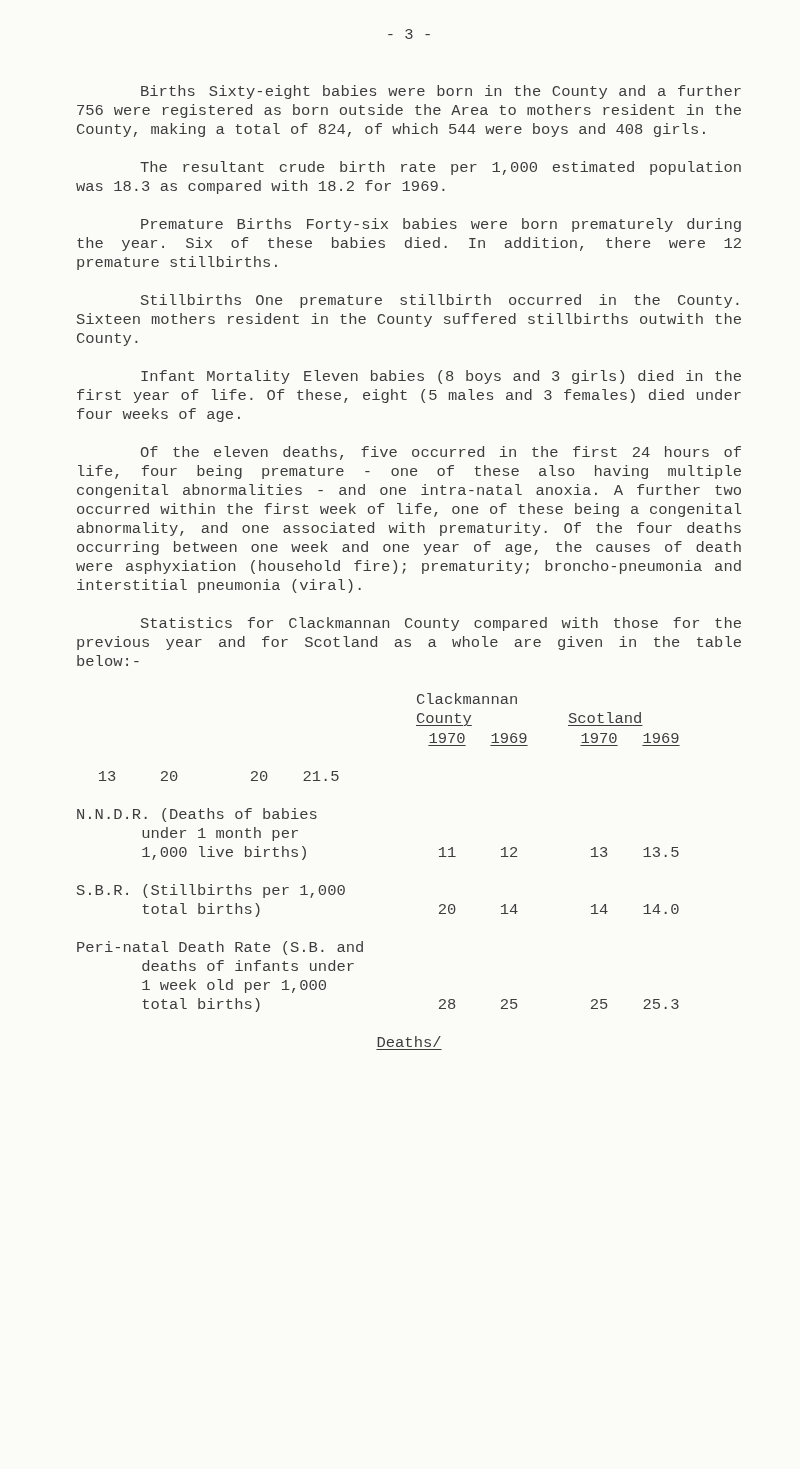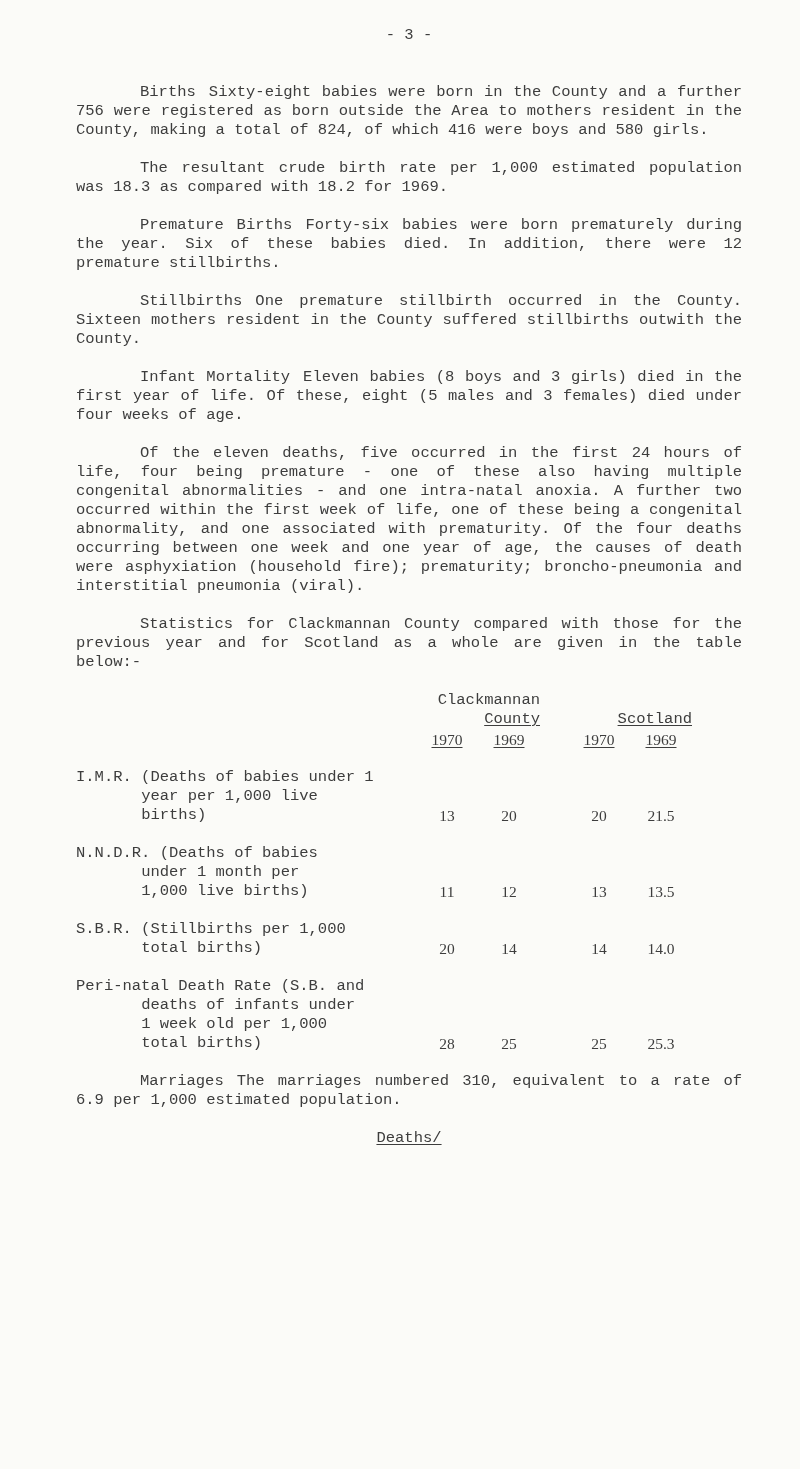--- a/index.html
+++ b/index.html
@@ -48,40 +48,39 @@
   .tr.g2 { margin-bottom: 1px; }
   .tr.yrs { margin-bottom: 19px; }
   .tr.datarow { margin-bottom: 19px; }
   .tlabel {
     width: 340px;
     white-space: pre-wrap;
   }
   .tval {
     width: 62px;
     text-align: center;
-    font-family: Liberation Serif, serif;
   }
   .tgap { width: 28px; }
   .grp {
     width: 124px;
-    text-align: right;
+    text-align: left;
   }
   p.catch {
     margin: 0;
     text-align: center;
   }
 </style>
 </head>
 <body>
 
 <div class="page">
 
   <div class="page-number">- 3 -</div>
 
-  <p class="para"><span class="h">Births</span><span>Sixty-eight babies were born in the County and a further 756 were registered as born outside the Area to mothers resident in the County, making a total of 824, of which 416 were boys and 580 girls.</span></p>
+  <p class="para"><span class="h">Births</span><span>Sixty-eight babies were born in the County and a further 756 were registered as born outside the Area to mothers resident in the County, making a total of 824, of which 544 were boys and 408 girls.</span></p>
 
   <p class="para"><span>The resultant crude birth rate per 1,000 estimated population was 18.3 as compared with 18.2 for 1969.</span></p>
 
   <p class="para"><span class="h">Premature Births</span><span>Forty-six babies were born prematurely during the year. Six of these babies died. In addition, there were 12 premature stillbirths.</span></p>
 
   <p class="para"><span class="h">Stillbirths</span><span>One premature stillbirth occurred in the County. Sixteen mothers resident in the County suffered stillbirths outwith the County.</span></p>
 
 
   <p class="para"><span class="h">Infant Mortality</span><span>Eleven babies (8 boys and 3 girls) died in the first year of life. Of these, eight (5 males and 3 females) died under four weeks of age.</span></p>
 
@@ -108,23 +107,20 @@
     <div class="tr yrs">
       <div class="tlabel"></div>
       <div class="tval"><span class="u">1970</span></div>
       <div class="tval"><span class="u">1969</span></div>
       <div class="tgap"></div>
       <div class="tval"><span class="u">1970</span></div>
       <div class="tval"><span class="u">1969</span></div>
     </div>
 
     <div class="tr datarow">
-      <div class="tlabel">I.M.R. (Deaths of babies under 1
-       year per 1,000 live
-       births)</div>
       <div class="tval">13</div>
       <div class="tval">20</div>
       <div class="tgap"></div>
       <div class="tval">20</div>
       <div class="tval">21.5</div>
     </div>
 
     <div class="tr datarow">
       <div class="tlabel">N.N.D.R. (Deaths of babies
        under 1 month per
@@ -153,17 +149,16 @@
        total births)</div>
       <div class="tval">28</div>
       <div class="tval">25</div>
       <div class="tgap"></div>
       <div class="tval">25</div>
       <div class="tval">25.3</div>
     </div>
 
   </div>
 
-  <p class="para"><span class="h">Marriages</span><span>The marriages numbered 310, equivalent to a rate of 6.9 per 1,000 estimated population.</span></p>
 
   <p class="catch"><span class="u">Deaths/</span></p>
 
 </div>
 
 </body></html>

